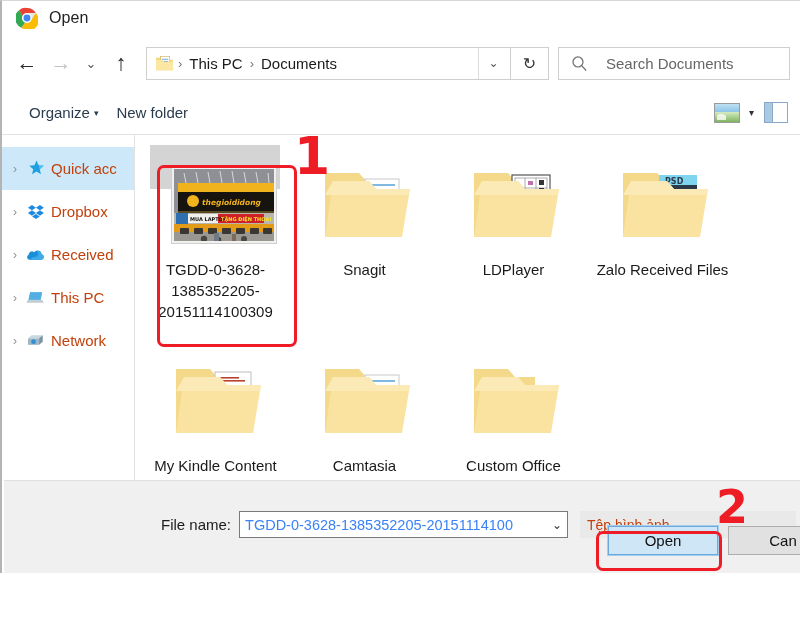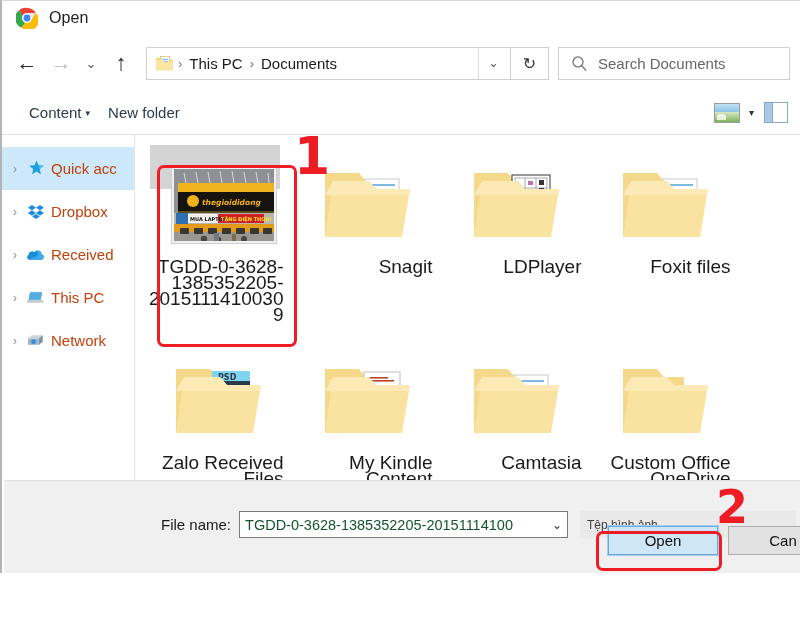--- a/index.html
+++ b/index.html
@@ -86,20 +86,21 @@
     font-size: 16px; color: #333;
     background: #fff;
   }
   .searchbox {
     width: 232px; height: 33px; flex: 0 0 auto;
     margin-left: 9px;
     border: 1px solid #cfcfcf;
     background: #fff;
     display: flex; align-items: center;
     padding-left: 12px;
+    gap: 8px;
   }
   .search-ico { width: 17px; height: 17px; flex: 0 0 auto; margin-right: 10px; }
   .search-ph { font-size: 15px; color: #666; white-space: nowrap; }
 
   
   .toolbar {
     height: 44px;
     display: flex; align-items: center;
     padding: 0 8px 0 18px;
     border-bottom: 1px solid #e2e2e2;
@@ -168,22 +169,22 @@
     align-items: center;
     padding-top: 6px;
     position: relative;
   }
   .cell .ico-wrap {
     height: 108px; width: 120px;
     display: flex; align-items: center; justify-content: flex-end;
     position: relative;
   }
   .cell .label {
-    font-size: 19px; color: #1a1a1a; text-align: right;
-    line-height: 16px; width: 136px;
+    font-size: 15px; color: #1a1a1a; text-align: center;
+    line-height: 21px; width: 136px;
     word-wrap: break-word;
   }
   .cell.selected .selbg {
     position: absolute; left: 9px; top: 0; width: 130px; height: 44px;
     background: #d4d4d4;
   }
   .cell.selected .label { color: #1a1a1a; }
 
   
   .folder { position: relative; width: 104px; height: 84px; }
@@ -227,33 +228,33 @@
   }
   .fn-label { font-size: 15px; color: #1a1a1a; margin-right: 8px; white-space: nowrap; }
   .fn-combo {
     width: 329px; height: 27px;
     border: 1px solid #7a7a7a;
     background: #fff;
     display: flex; align-items: center;
     overflow: hidden;
   }
   .fn-val {
-    flex: 1 1 auto; font-size: 14.5px; color: #14532d;
+    flex: 1 1 auto; font-size: 14.5px; color: #3b82f6;
     padding-left: 5px; white-space: nowrap; overflow: hidden;
   }
   .fn-caret { width: 20px; text-align:center; font-size: 12px; color: #333; flex: 0 0 auto; }
   .type-combo {
     margin-left: 12px;
     width: 216px; height: 27px;
     background: #e9e9e9;
     border: 1px solid #e9e9e9;
     display: flex; align-items: center;
     padding-left: 6px;
   }
-  .type-val { font-size: 12px; color: #404040; white-space: nowrap; }
+  .type-val { font-size: 14px; color: #c2410c; white-space: nowrap; }
 
   .btnrow {
     position: absolute; right: -38px; bottom: 18px;
     display: flex; align-items: center; gap: 10px;
   }
   .btn {
     width: 110px; height: 29px;
     display: flex; align-items: center; justify-content: center;
     font-size: 15px; color: #111;
     background: #e1e1e1;
@@ -317,21 +318,21 @@
         <svg width="17" height="17" viewBox="0 0 18 18">
           <circle cx="7.4" cy="7.4" r="5.3" fill="none" stroke="#6e6e6e" stroke-width="1.3"></circle>
           <line x1="11.3" y1="11.3" x2="16" y2="16.4" stroke="#6e6e6e" stroke-width="1.3"></line>
         </svg>
       </span>
       <span class="search-ph">Search Documents</span>
     </div>
   </div>
 
   <div class="toolbar">
-    <span class="tb-item"><span>Content</span><span class="tb-caret">▾</span></span>
+    <span class="tb-item"><span>Organize</span><span class="tb-caret">▾</span></span>
     <span class="tb-item">New folder</span>
     <span class="tb-spacer"></span>
     <span class="viewico"></span>
     <span class="tb-caret2">▾</span>
     <span class="panebtn">
         <i></i>
       </span>
   </div>
 
   <div class="body">
@@ -516,42 +517,20 @@
                   <line x1="56" y1="57" x2="56" y2="68"></line>
                   <line x1="66" y1="57" x2="66" y2="68"></line>
                 </g>
               <path d="M12 18h36l7 8h34l-8 48H4z" fill="#fae2a0"></path>
               <path d="M12 18h36l7 8h34l-1 6H4z" fill="#fbe9b6"></path>
             </svg>
           </div>
           <div class="label">LDPlayer</div>
         </div>
 
-        <div class="cell">
-          <div class="ico-wrap">
-            <svg class="folder" viewBox="0 0 104 84">
-              <path d="M4 10h34l7 8h20v56H4z" fill="#f4d98a"></path>
-              <rect x="44" y="16" width="34" height="54" fill="#fff" stroke="#c9c9c9" stroke-width="1"></rect>
-              <g fill="#7fb8e0">
-                  <rect x="48" y="21" width="26" height="2"></rect>
-                  <rect x="48" y="26" width="26" height="2"></rect>
-                  <rect x="48" y="31" width="26" height="2"></rect>
-                </g>
-              <rect x="48" y="37" width="26" height="13" fill="#6fb4dc"></rect>
-              <g fill="#d9d9d9">
-                  <rect x="48" y="54" width="26" height="2"></rect>
-                  <rect x="48" y="59" width="26" height="2"></rect>
-                  <rect x="48" y="64" width="20" height="2"></rect>
-                </g>
-              <path d="M12 18h36l7 8h34l-8 48H4z" fill="#fae2a0"></path>
-              <path d="M12 18h36l7 8h34l-1 6H4z" fill="#fbe9b6"></path>
-            </svg>
-          </div>
-          <div class="label">Foxit files</div>
-        </div>
 
         <div class="cell">
           <div class="ico-wrap">
             <svg class="folder" viewBox="0 0 104 84">
               <path d="M4 10h34l7 8h20v56H4z" fill="#f4d98a"></path>
               <rect x="40" y="12" width="38" height="58" fill="#2b3a4a"></rect>
               <rect x="40" y="12" width="38" height="10" fill="#7fd4ef"></rect>
               <text x="46" y="21" font-family="DejaVu Sans, sans-serif" font-size="8" font-weight="bold" fill="#2b3a4a">PSD</text>
               <text x="43" y="52" font-family="DejaVu Sans, sans-serif" font-size="26" font-weight="bold" fill="#6fd3ef">Ps</text>
               <path d="M12 18h36l7 8h34l-8 48H4z" fill="#fae2a0"></path>

